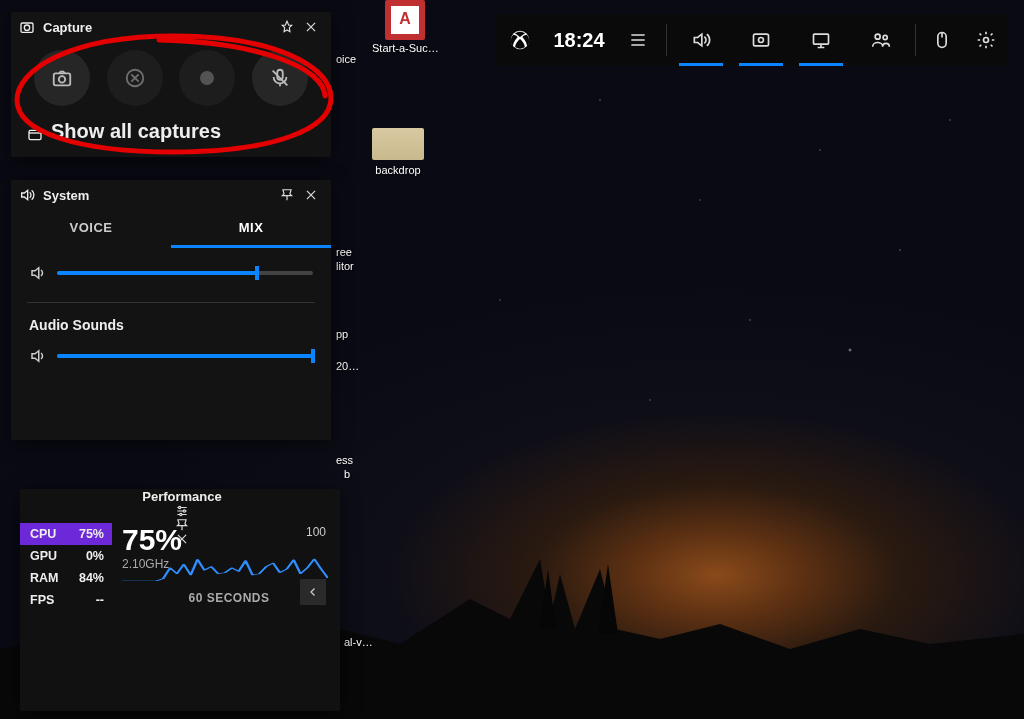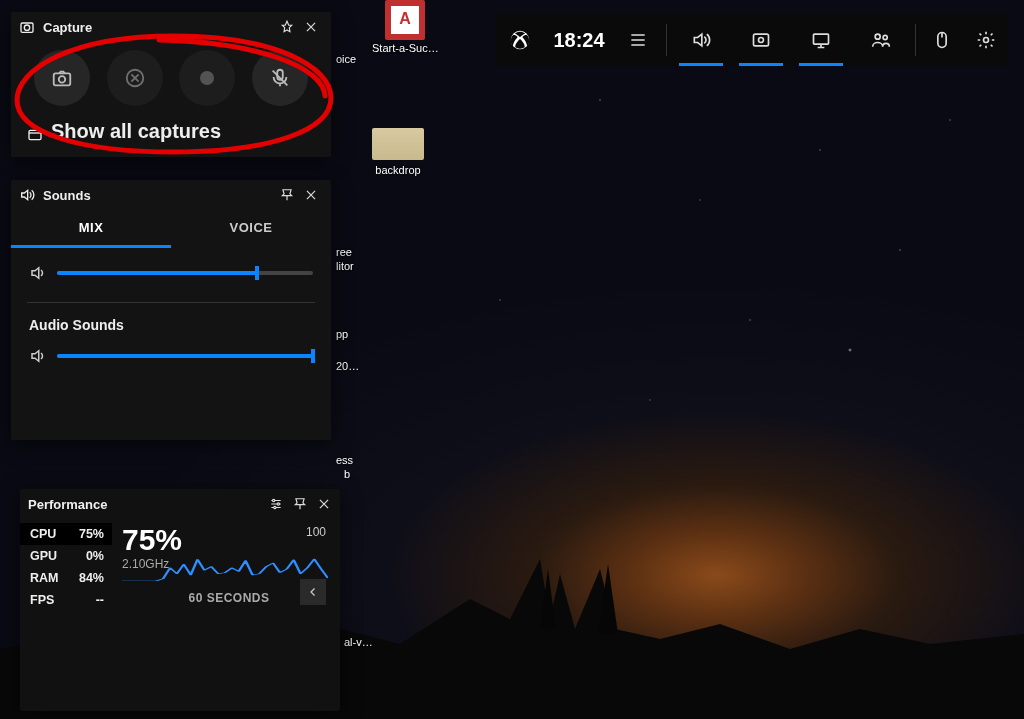--- a/index.html
+++ b/index.html
@@ -76,25 +76,25 @@
   .chev { width:14px;height:14px; }
   .slider-row { display:flex; align-items:center; gap:10px; padding:4px 0 16px;}
   .vol-ico{width:18px;height:18px;color:#ccc;}
   .track { position:relative; flex:1; height:4px; background:#444; border-radius:2px;}
   .fill { position:absolute; left:0; top:0; bottom:0; background:#0a84ff; border-radius:2px;}
   .thumb { position:absolute; top:-5px; width:4px; height:14px; background:#0a84ff;}
   .divider { height:1px; background:#333; margin:4px -2px 14px;}
 
   
   #perf { left:20px; top:489px; width:320px; height:222px; background:rgba(18,18,18,0.96);}
-  #perf .panel-header{padding-right:4px;}
+  #perf .panel-header{padding-right:4px;flex-direction:column;}
   .perf-body { display:flex; gap:10px; padding:4px 4px 0 0;}
   .stat-col { width:92px; }
   .stat-row { display:flex; justify-content:space-between; padding:4px 8px 4px 10px; font-size:12.5px; font-weight:600;}
-  .stat-row.sel { background:#000000;}
+  .stat-row.sel { background:#6d28d9;}
   .chart-col { flex:1; position:relative;}
   .big-pct { font-size:30px; font-weight:800; color:#fff;}
   .ghz { font-size:12px; color:#aaa;}
   .ymax { position:absolute; top:2px; right:10px; font-size:12px; color:#ccc;}
   .spark { position:absolute; left:0; right:8px; top:34px; bottom:30px;}
   .spark svg{width:100%;height:100%;}
   .xaxis { position:absolute; bottom:6px; left:0; right:0; display:flex; align-items:center; justify-content:center; gap:12px; font-size:12px; color:#aaa; font-weight:600; letter-spacing:.5px;}
   .back-btn { position:absolute; right:10px; bottom:6px; width:26px;height:26px;background:#2a2a2a;display:flex;align-items:center;justify-content:center;cursor:pointer;}
 
   
@@ -197,40 +197,40 @@
 </div>
 
 <div id="audio" class="panel">
   <div class="panel-header">
     <span class="title-icon">
       <svg viewBox="0 0 24 24" fill="none" stroke="currentColor" stroke-width="2">
           <path d="M4 9v6h4l5 4V5L8 9H4z"></path>
           <path d="M16 8a5 5 0 010 8M19 5a9 9 0 010 14"></path>
         </svg>
     </span>
-    <span>Sounds</span>
+    <span>System</span>
     <span class="spacer"></span>
     <span class="hbtn">
       <svg viewBox="0 0 24 24" fill="none" stroke="currentColor" stroke-width="2">
           <path d="M5 3h14l-2 7 3 3H4l3-3z"></path>
           <path d="M12 13v8"></path>
         </svg>
     </span>
     <span class="hbtn">
       <svg viewBox="0 0 24 24" stroke="currentColor" stroke-width="2">
           <path d="M5 5l14 14M19 5L5 19"></path>
         </svg>
     </span>
   </div>
   <div class="tabs">
+    <div class="tab">
+        <span>VOICE</span>
+      </div>
     <div class="tab active">
         <span>MIX</span>
-      </div>
-    <div class="tab">
-        <span>VOICE</span>
       </div>
   </div>
   <div class="audio-body">
     <div class="slider-row">
       <svg class="vol-ico" viewBox="0 0 24 24" fill="none" stroke="currentColor" stroke-width="2">
           <path d="M4 9v6h4l5 4V5L8 9H4z"></path>
           <path d="M16 8a5 5 0 010 8"></path>
         </svg>
       <div class="track">
         <div class="fill" style="width:78%"></div>

